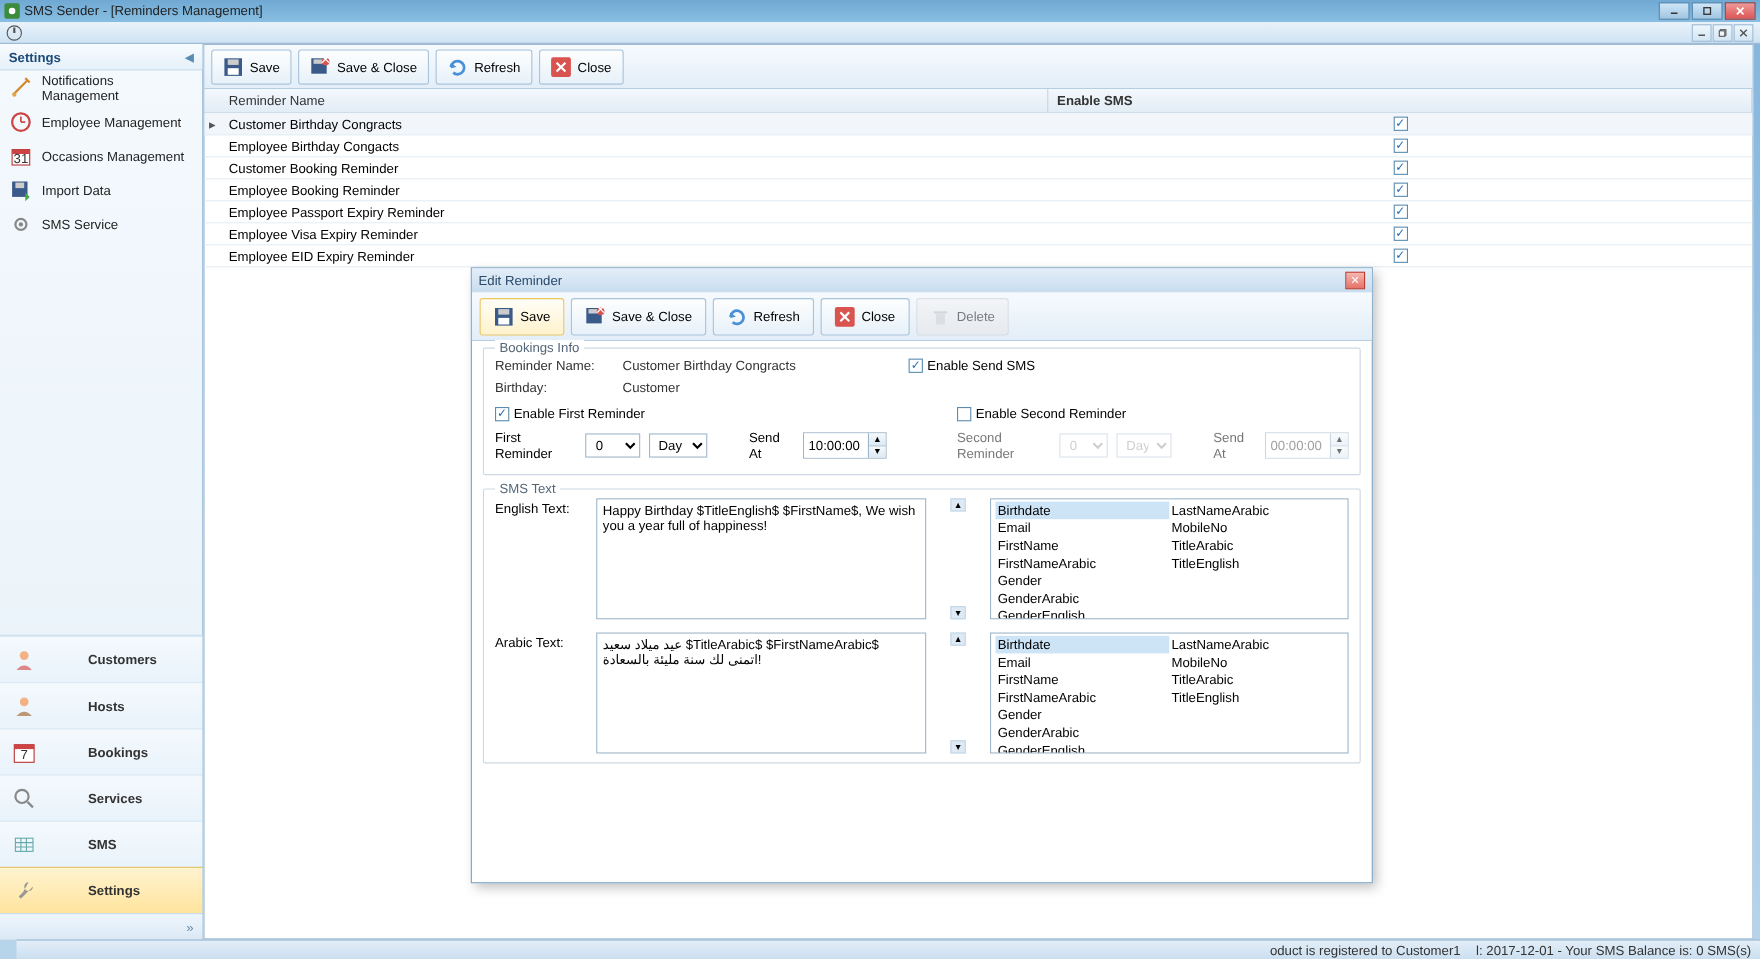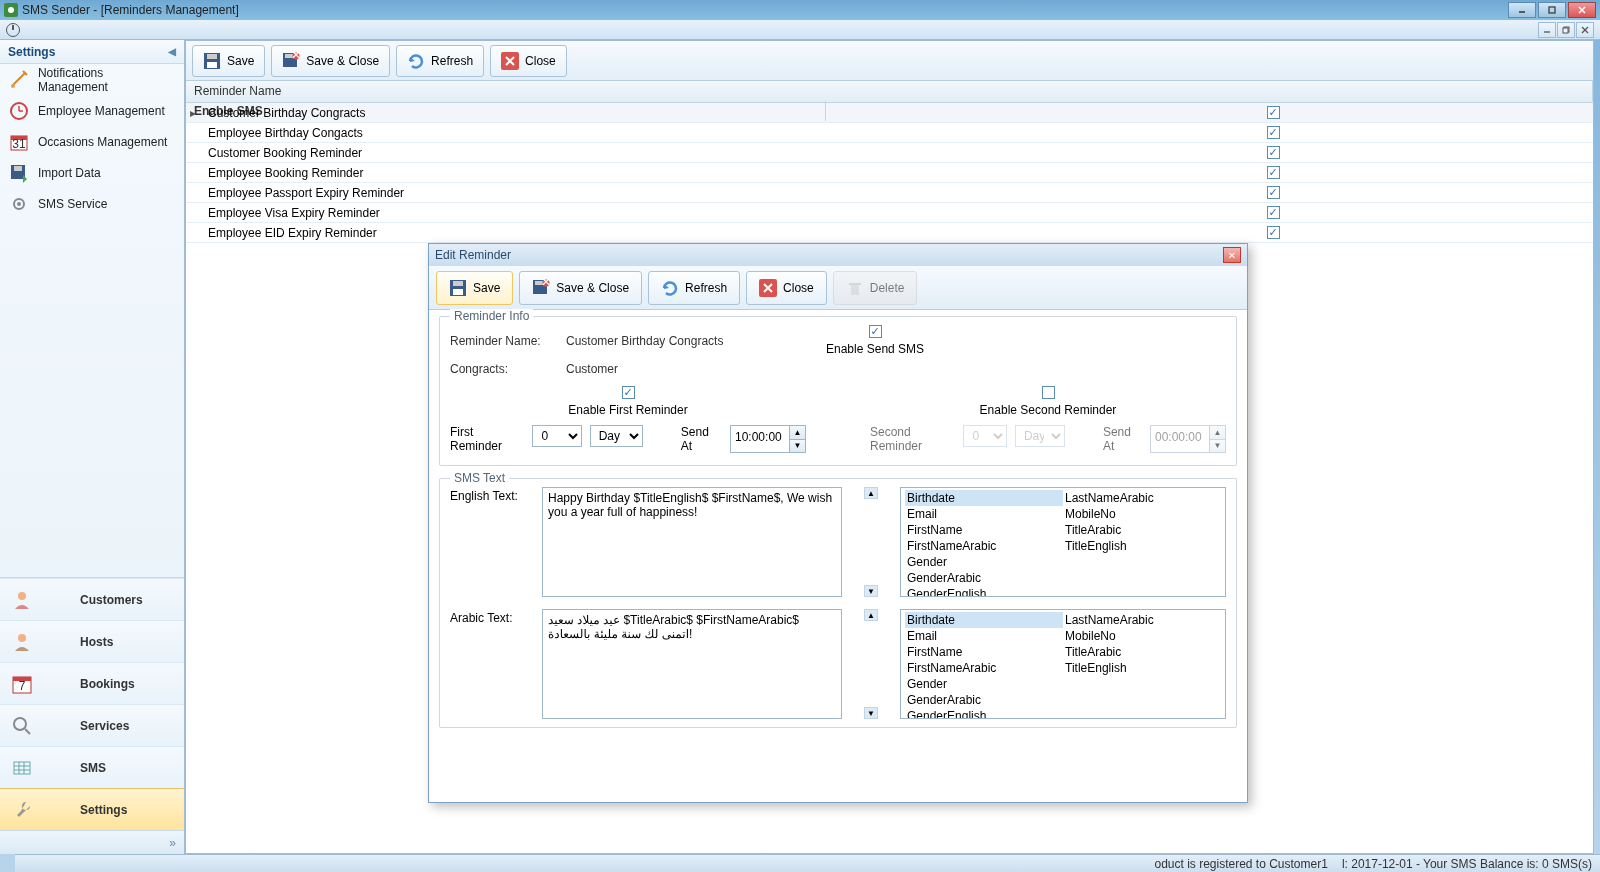--- a/index.html
+++ b/index.html
@@ -40,21 +40,21 @@
 .nav-item .ico { width:24px;height:24px;display:flex;align-items:center;justify-content:center;}
 .nav-item .lbl { font-weight:bold; color:#333;margin-left:36px;}
 .sidebar-expander { height:24px; background:linear-gradient(to bottom,#eef6fc,#dbe9f5); border-top:1px solid #c7dbed;display:flex;align-items:center;justify-content:flex-end;padding-right:8px;color:#6a8aaa;}
 
 
 .content { flex:1; background:#fff; position:relative; border:1px solid #9fbcd4; margin:0 6px 0 0;}
 .toolbar { height:40px; background:linear-gradient(to bottom,#f6fafe,#e3eef8); border-bottom:1px solid #b7cde0; display:flex; align-items:center; padding:4px 6px; gap:6px;}
 .tool-btn { height:32px; background:linear-gradient(to bottom,#fdfefe,#e7f1f9); border:1px solid #a9c3d9; border-radius:3px; display:flex; align-items:center; padding:0 10px; gap:6px; cursor:pointer;}
 .tool-btn .bi { width:18px;height:18px;display:flex;align-items:center;justify-content:center;}
 
-.grid-header { display:flex; background:linear-gradient(to bottom,#f3f8fc,#e2edf6); border-bottom:1px solid #c2d5e5; height:22px;flex-direction:column;}
+.grid-header { display:flex; background:linear-gradient(to bottom,#f3f8fc,#e2edf6); border-bottom:1px solid #c2d5e5; height:22px;}
 .grid-header .col { padding:3px 8px; border-right:1px solid #c2d5e5; color:#333;}
 .col-name { flex:1;}
 .col-sms { width:640px;font-weight:bold;}
 .grid-body .row { display:flex; height:20px; align-items:center; border-bottom:1px solid #e5eef6;}
 .grid-body .row.sel { background:#f2f6fb;}
 .grid-body .row .indicator{ width:14px; text-align:center; color:#555;}
 .grid-body .row .cell-name { flex:1; padding:0 8px;}
 .grid-body .row .cell-sms { width:640px; display:flex; justify-content:center;}
 .chk { width:13px;height:13px;border:1px solid #5a8bb0; background:#fff; display:inline-flex;align-items:center;justify-content:center;}
 .chk.on::after{content:"✓"; font-size:11px; color:#2a6cb3; line-height:1;}
@@ -66,25 +66,25 @@
 .dlg-toolbar { height:44px; background:linear-gradient(to bottom,#f6fafe,#e3eef8); border-bottom:1px solid #b7cde0; display:flex; align-items:center; padding:5px 7px; gap:6px;}
 .dlg-toolbar .tool-btn { height:34px; padding:0 12px;}
 .tool-btn.primary { border-color:#f0c75e; background:linear-gradient(to bottom,#fffef8,#fff2cc);}
 .tool-btn.disabled { opacity:.5; cursor:default; background:linear-gradient(to bottom,#f2f2f2,#e7e7e7); border-color:#c8c8c8;}
 .dlg-body { padding:6px 10px 10px;}
 .fieldset { border:1px solid #cdd8e2; border-radius:2px; padding:8px 10px 12px; position:relative; margin-bottom:12px;}
 .fieldset .legend { position:absolute; top:-8px; left:10px; background:#fff; padding:0 4px; color:#556677;}
 .info-row { display:flex; align-items:center; gap:20px; margin-bottom:6px;}
 .lblw { width:96px; color:#333;}
 .valtxt { color:#333;}
-.chk-inline { display:flex; align-items:center; gap:4px;flex-direction:column;}
+.chk-inline { display:flex; align-items:center; gap:4px;}
 
 .reminder-cols { display:flex; gap:64px; margin-top:10px;}
 .rem-col { flex:1;}
-.rem-row { display:flex; gap:8px; margin-top:8px;}
+.rem-row { display:flex; align-items:center; gap:8px; margin-top:8px;}
 .rem-row.disabled { opacity:.55;}
 input[type=text], select { height:22px; border:1px solid #9fb6c9; background:#fff; padding:0 4px; font-size:12px;}
 select { height:22px;}
 .spin-wrap { display:flex; border:1px solid #9fb6c9;}
 .spin-wrap input{ border:none; width:58px;}
 .spin-btns { width:16px; display:flex; flex-direction:column;}
 .spin-btns div{ flex:1; background:linear-gradient(to bottom,#f3f8fc,#dde9f4); border-left:1px solid #9fb6c9; display:flex;align-items:center;justify-content:center; font-size:8px;}
 .spin-btns div:first-child{border-bottom:1px solid #9fb6c9;}
 
 .sms-row { display:flex; gap:22px; margin-bottom:12px;}
@@ -421,31 +421,31 @@
             <rect x="3" y="4" width="12" height="2" fill="#bbb"></rect>
             <rect x="5" y="6" width="8" height="10" fill="#ccc"></rect>
           </svg>
         </span>
       <span>Delete</span>
     </div>
   </div>
 
   <div class="dlg-body">
     <div class="fieldset">
-      <span class="legend">Reminder Info</span>
+      <span class="legend">Bookings Info</span>
       <div class="info-row">
         <span class="lblw">Reminder Name:</span>
         <span class="valtxt" style="width:240px;">Customer Birthday Congracts</span>
         <span class="chk-inline">
           <span class="chk on"></span>
           <span>Enable Send SMS</span>
         </span>
       </div>
       <div class="info-row">
-        <span class="lblw">Congracts:</span>
+        <span class="lblw">Birthday:</span>
         <span class="valtxt">Customer</span>
       </div>
 
       <div class="reminder-cols">
         <div class="rem-col">
           <span class="chk-inline">
             <span class="chk on"></span>
             <span>Enable First Reminder</span>
           </span>
           <div class="rem-row">

